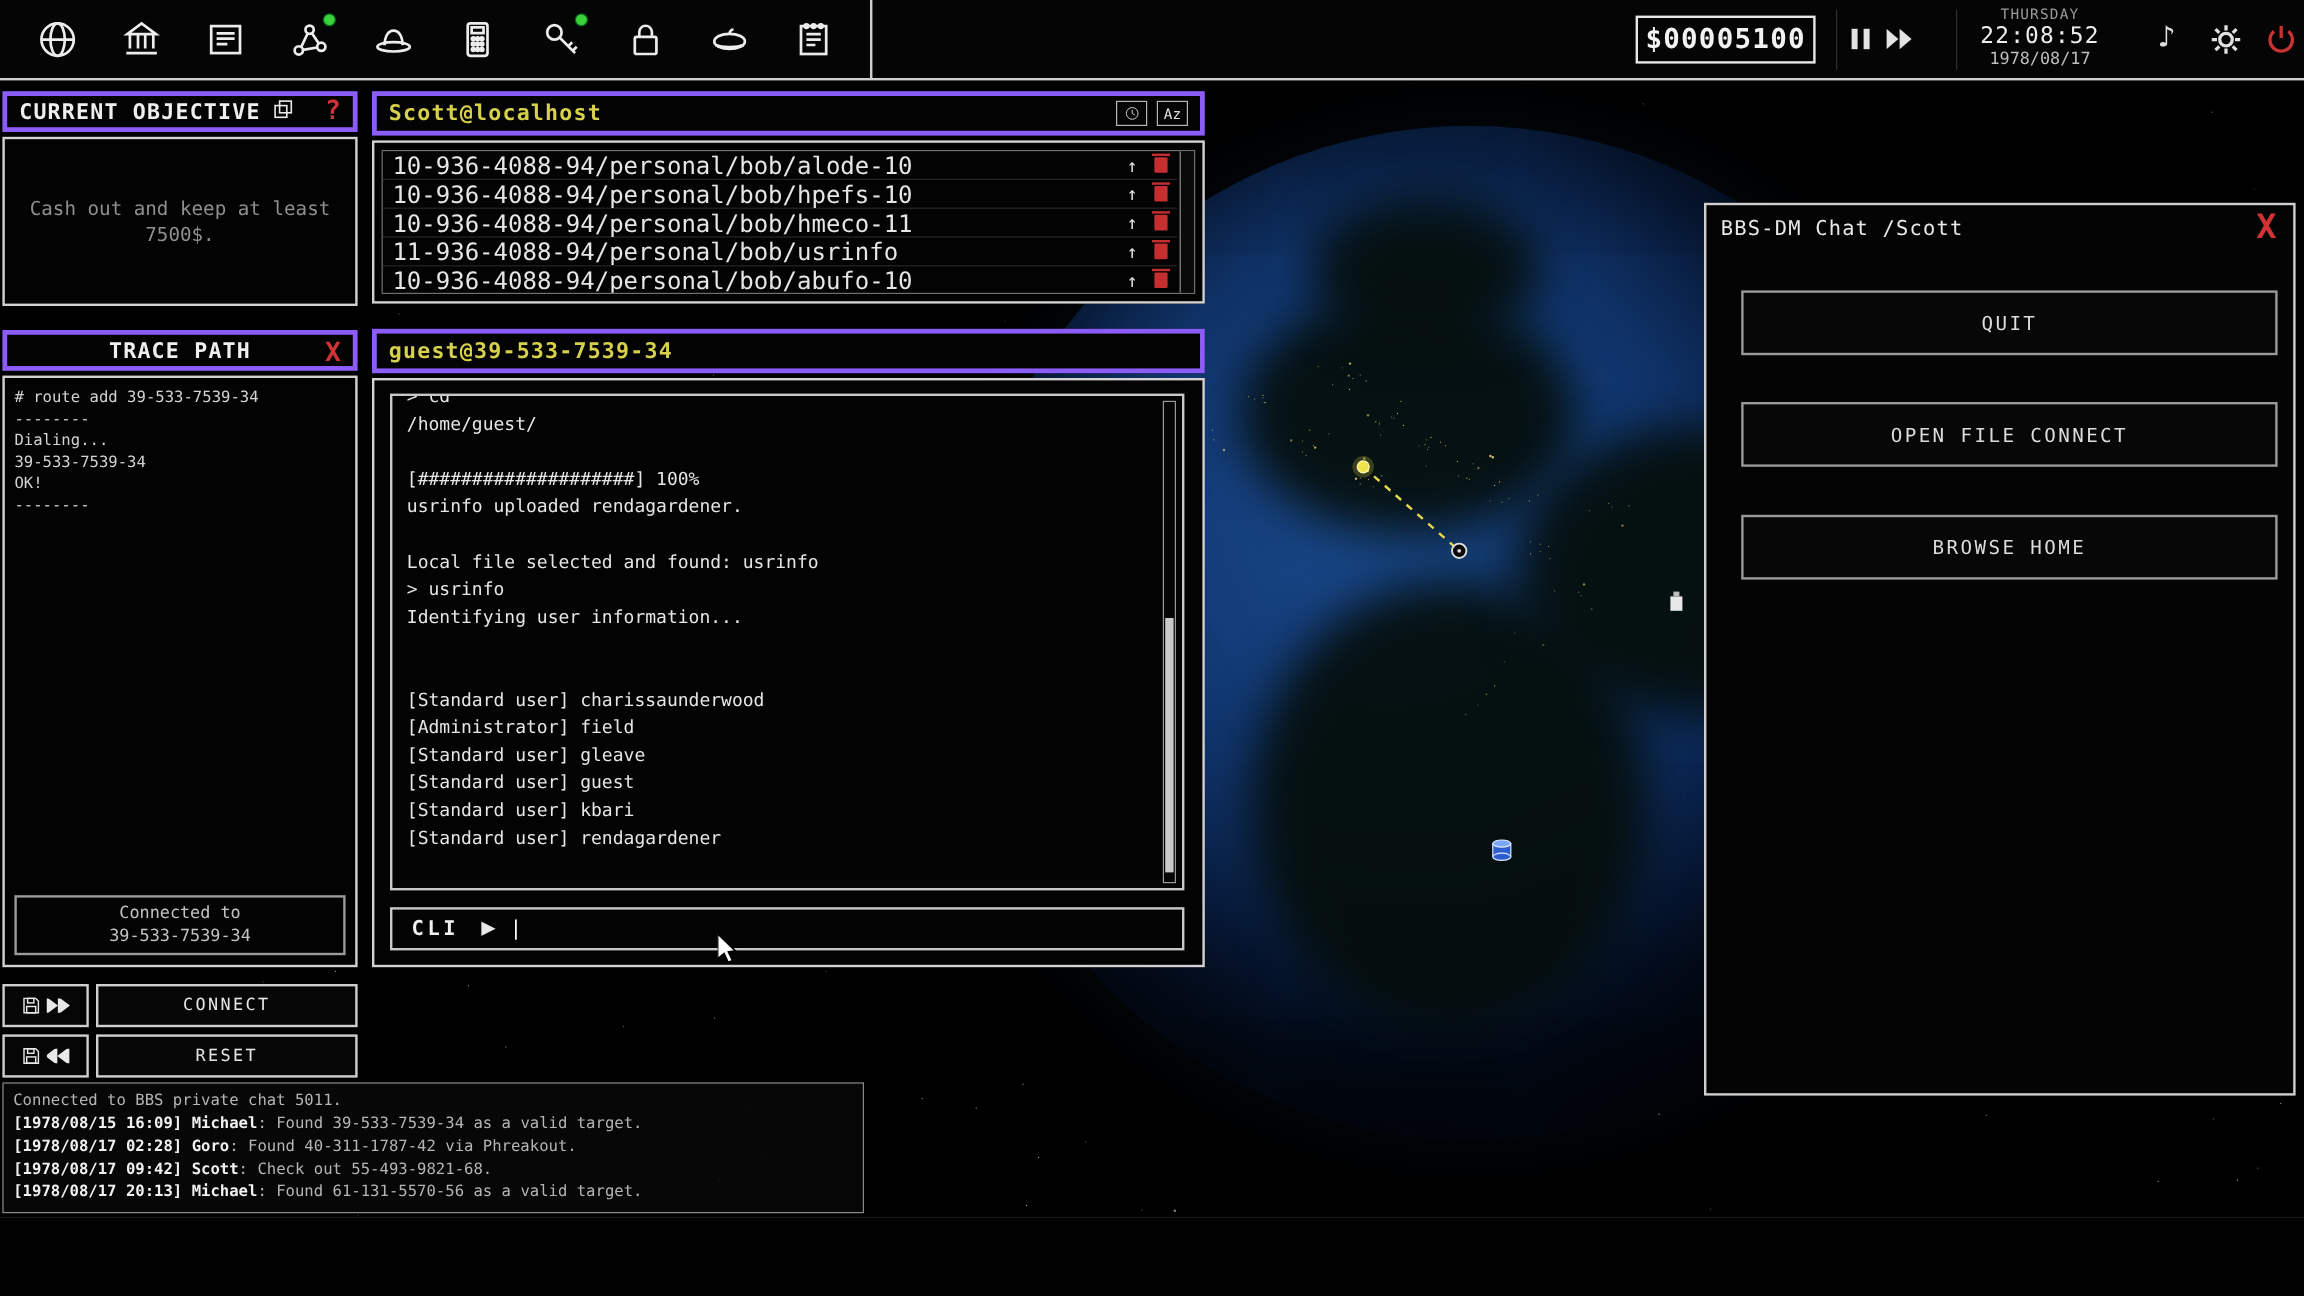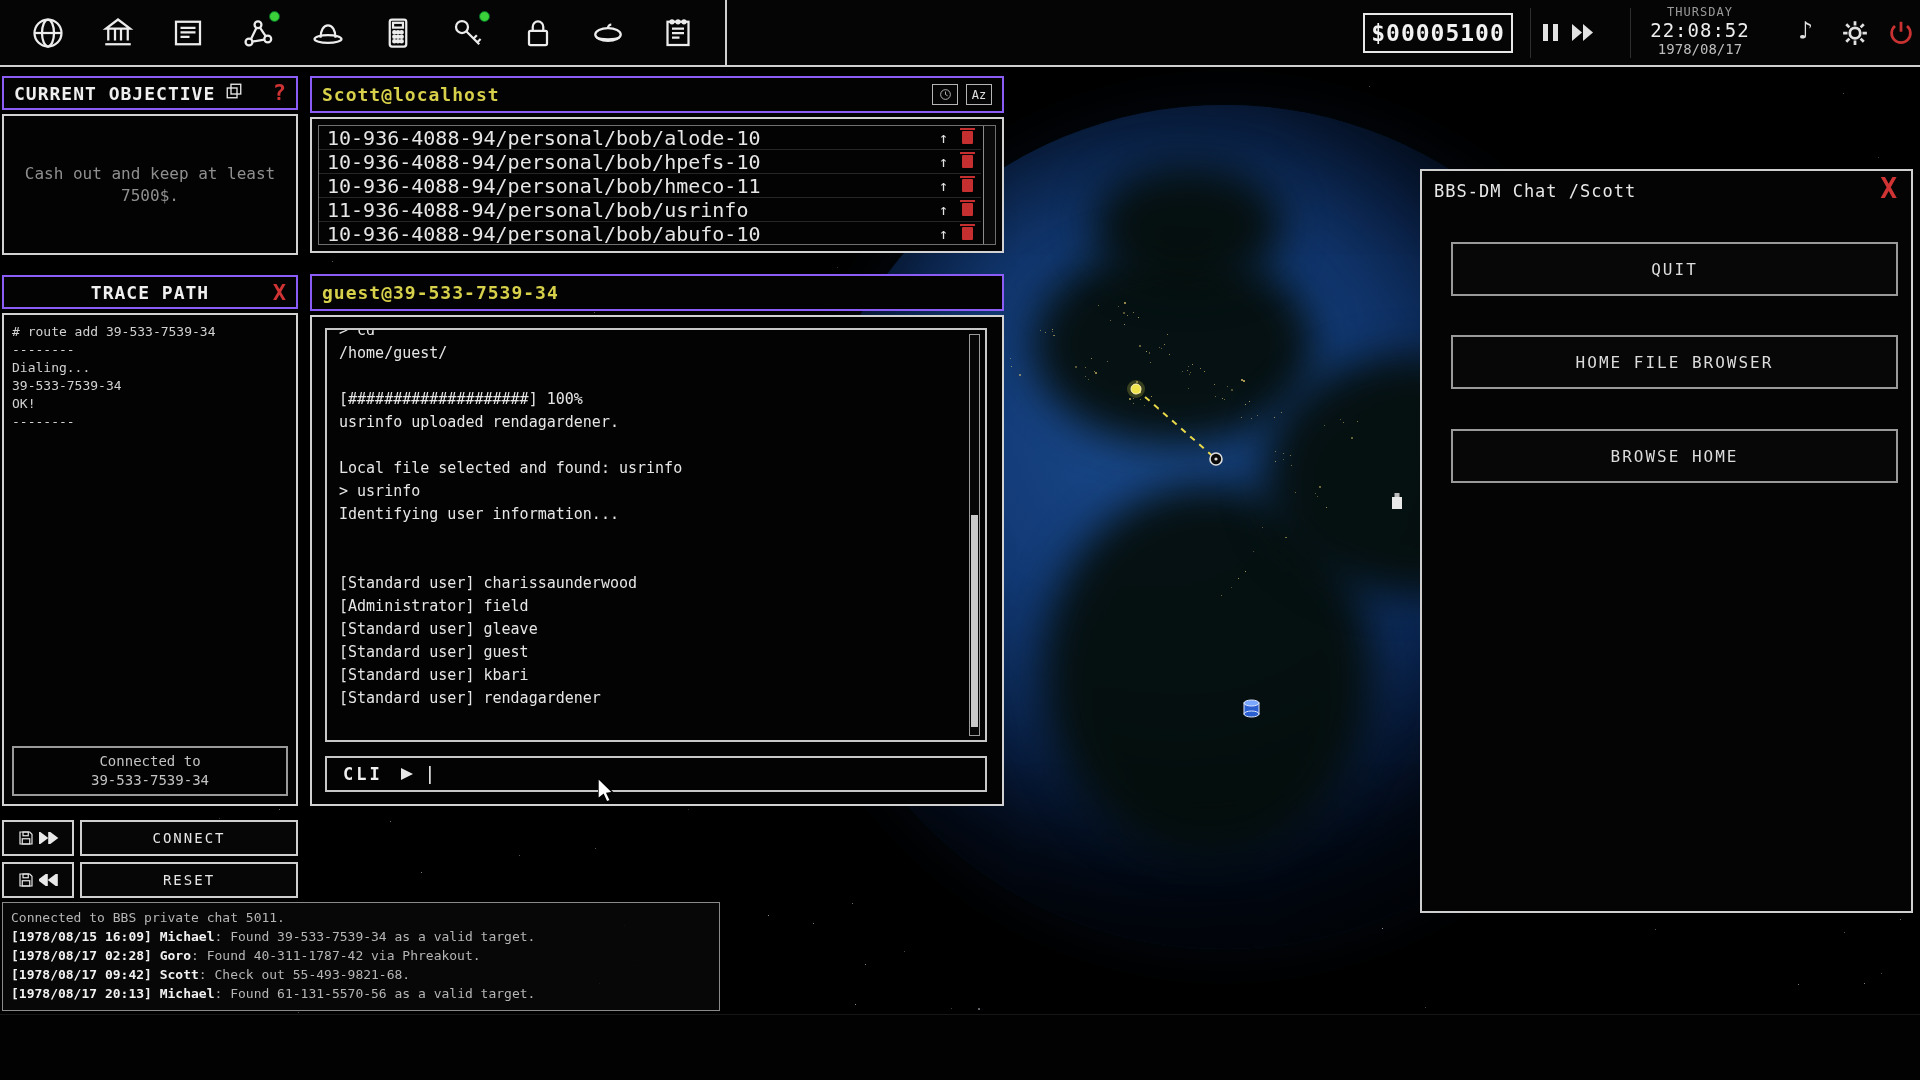--- a/index.html
+++ b/index.html
@@ -41,21 +41,21 @@
   #land-europe { left:230px; top:140px; width:280px; height:200px; }
   #land-mideast { left:460px; top:250px; width:300px; height:240px; }
   #land-scand { left:290px; top:60px; width:190px; height:120px; }
   #map-vignette { position:absolute; inset:0; pointer-events:none;
                   background: radial-gradient(circle at 62% 45%, rgba(0,0,0,0) 55%, rgba(0,0,0,0.45) 100%); }
   #stars div { position:absolute; background:#dfe6f2; border-radius:50%; }
   #citylights div { position:absolute; border-radius:50%; }
   #nodes-svg { position:absolute; inset:0; }
 
   
-  .hdr-box { position:absolute; background:#030303; border:2px solid #8b5cf6; display:flex; align-items:center; }
+  .hdr-box { position:absolute; background:#030303; border:4px solid #8b5cf6; display:flex; align-items:center; }
   .body-box { position:absolute; background:#030303; border:2px solid #d2d2d2; }
   .panel-title { font-weight:bold; font-size:18px; color:#efefef; letter-spacing:1px; }
   .panel-title.yellow { color:#d6d04a; }
   .close-x { font-weight:bold; font-size:22px; color:#cf3333; cursor:pointer; line-height:1; }
 
   
   #obj-hdr { left:2px; top:76px; width:296px; height:34px; padding:0 10px; gap:10px; }
   #obj-body { left:2px; top:114px; width:296px; height:141px; display:flex; align-items:center; justify-content:center;
               color:#8f8f8f; font-size:16px; text-align:center; padding:0 18px; line-height:22px; }
   #obj-help { margin-left:auto; }
@@ -672,21 +672,21 @@
           <polygon points="0,2 12,8 0,14" fill="#e8e8e8"></polygon>
         </svg>
       <span id="cli-cursor">|</span>
     </div>
   </div>
 
   <div id="chat-panel">
     <div id="chat-title">BBS-DM Chat /Scott</div>
     <div id="chat-close" class="close-x">X</div>
     <div class="chat-btn" style="top:71px">QUIT</div>
-    <div class="chat-btn" style="top:164px">HOME FILE BROWSER</div>
+    <div class="chat-btn" style="top:164px">OPEN FILE CONNECT</div>
     <div class="chat-btn" style="top:258px">BROWSE HOME</div>
   </div>
 
   <div id="log-panel">
 
       <div class="log-line">
         <span class="log-bold"></span><span>Connected to BBS private chat 5011.</span>
       </div>
 
       <div class="log-line">

